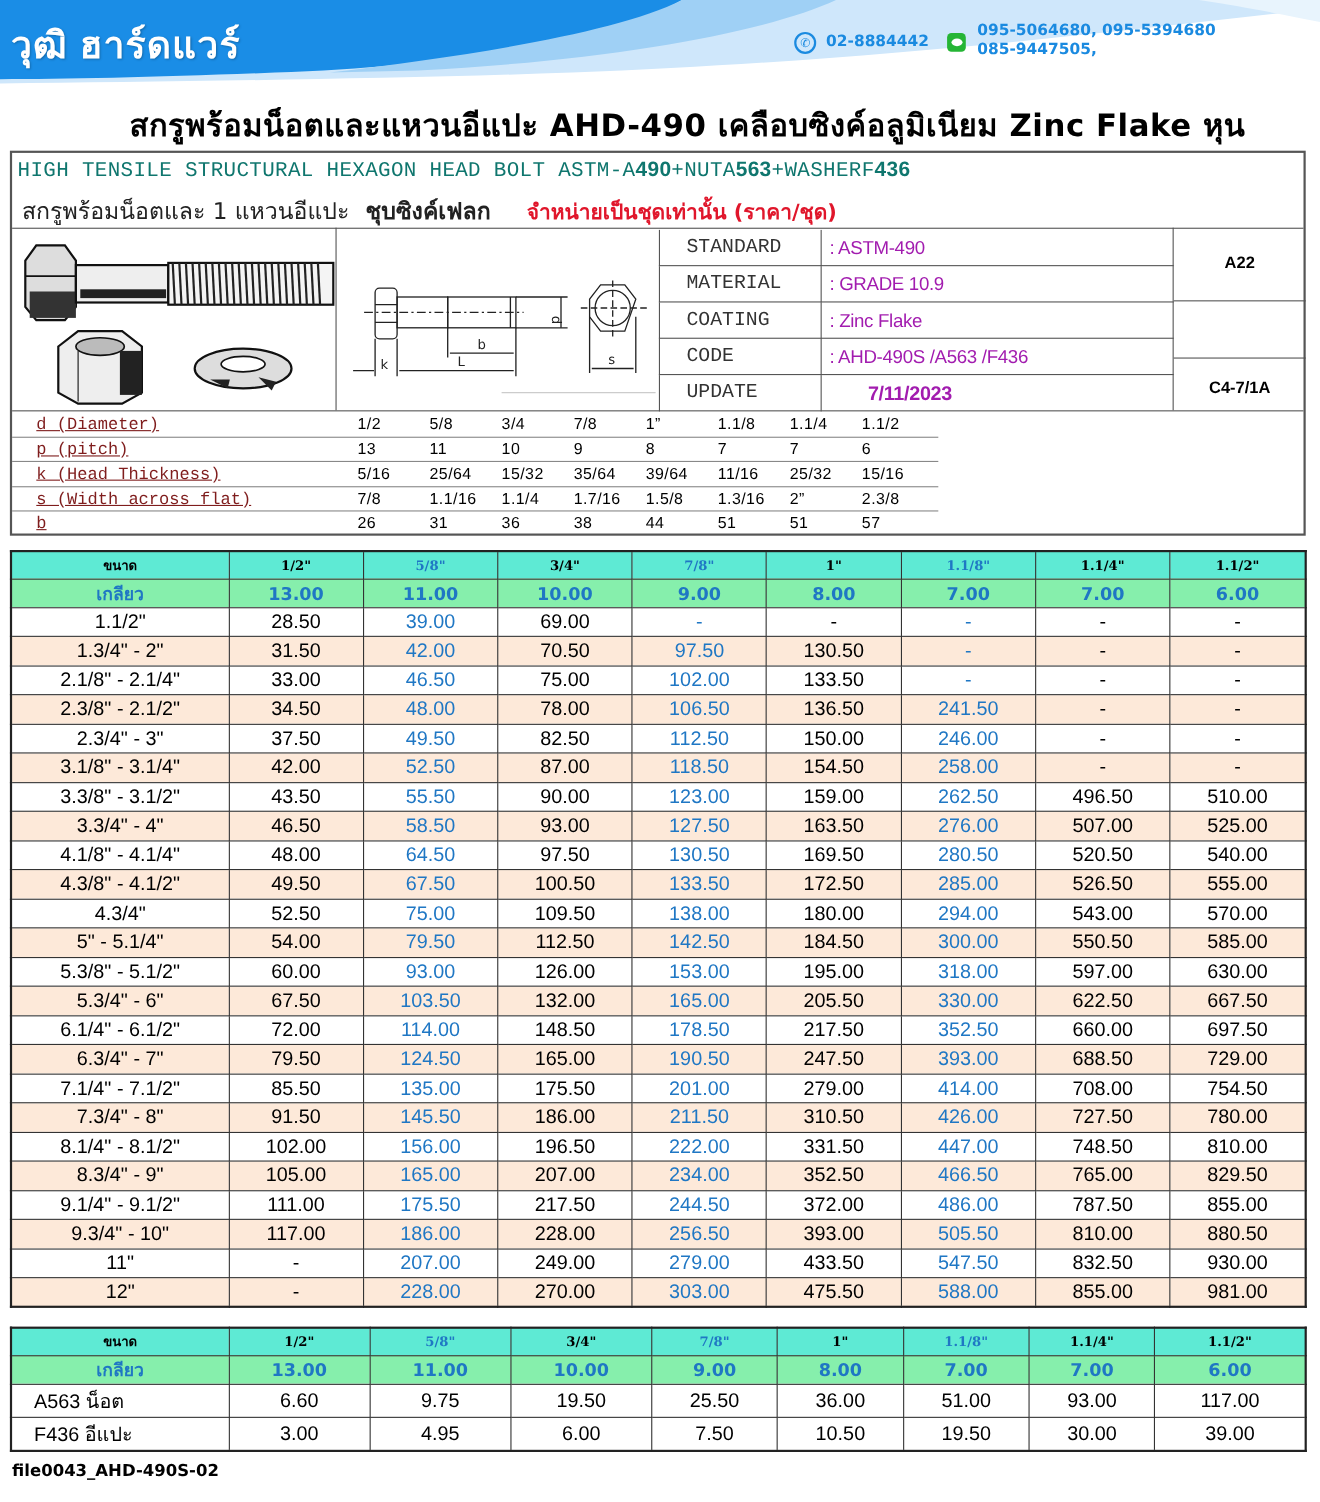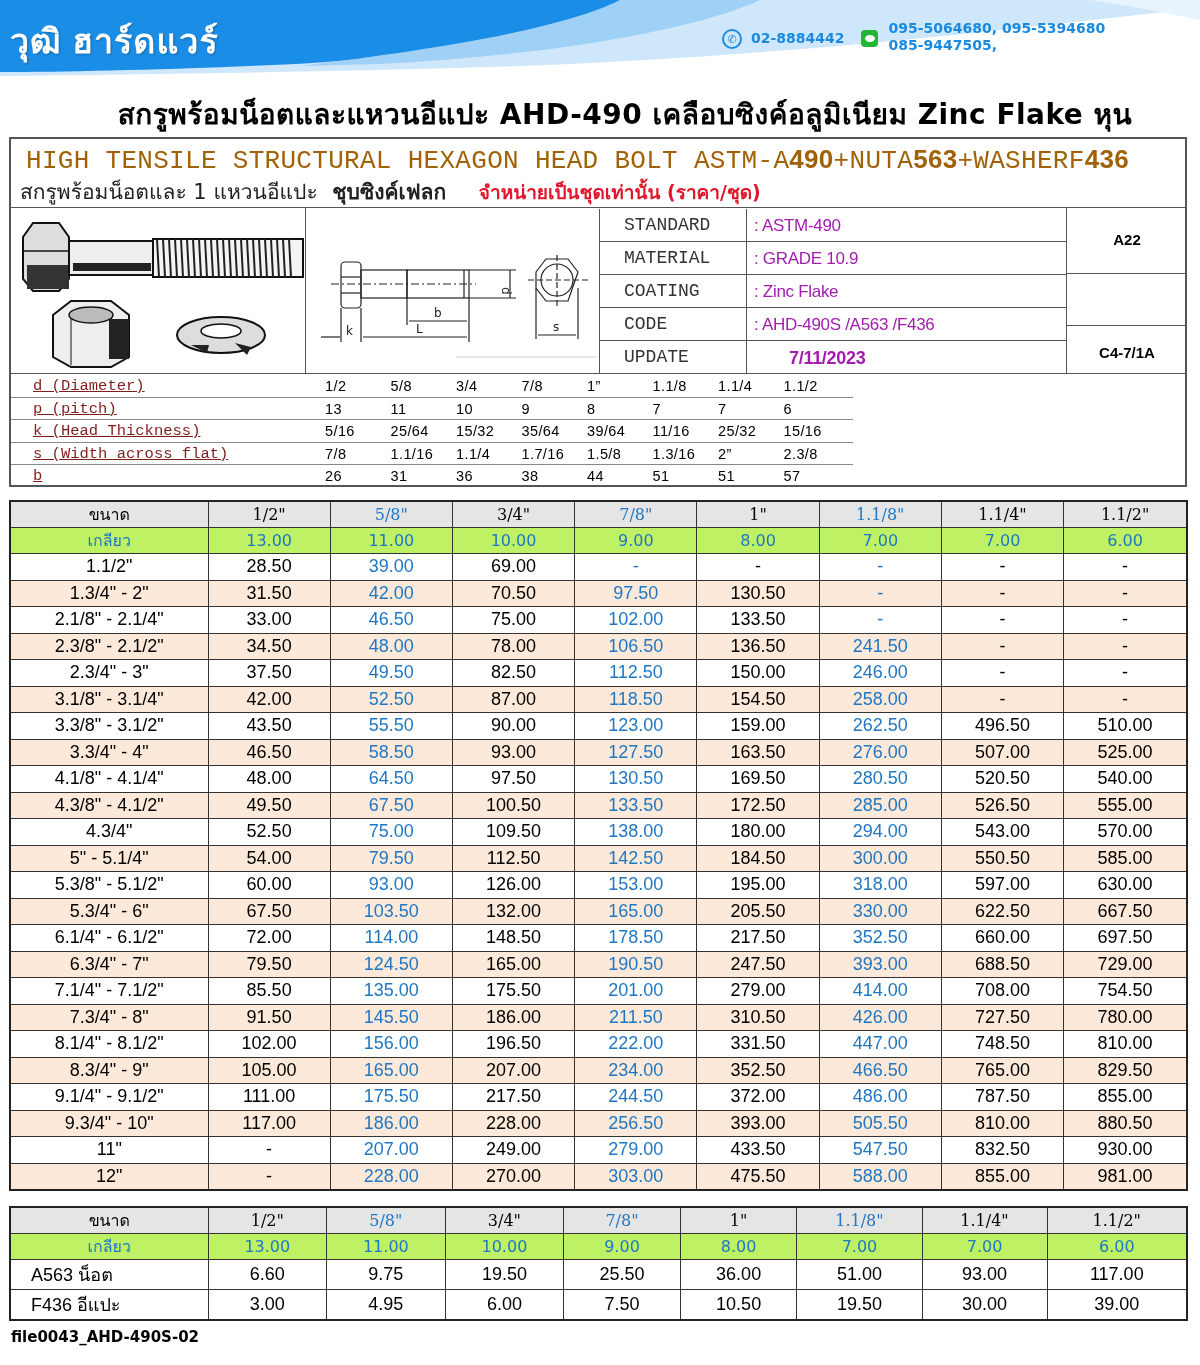--- a/index.html
+++ b/index.html
@@ -13,21 +13,21 @@
   .contact .phone-icon { width: 20px; height: 20px; border: 2px solid #1a8ae0; border-radius: 50%; display: inline-flex; align-items: center; justify-content: center; font-size: 11px; margin-top: 9px; margin-right: 9px; }
   .contact .phone-num { margin-top: 10px; margin-right: 17px; }
   .contact .line-icon { width: 17px; height: 17px; background: #25b535; border-radius: 4px; margin-top: 10px; margin-right: 10px; display: inline-flex; align-items: center; justify-content: center; }
   .contact .line-icon span { width: 10px; height: 7px; background: #fff; border-radius: 50%; display: block; }
   .contact .mobiles { line-height: 17px; }
 
   .page-title { position: absolute; top: 92px; left: 0; width: 1200px; text-align: center; font-size: 28px; font-weight: bold; padding-left: 50px; letter-spacing: 0.5px; }
 
   
   .spec { position: absolute; left: 9px; top: 137px; width: 1178px; height: 350px; border: 2px solid #555; }
-  .spec .line1 { position: absolute; left: 15px; top: 5px; font-family: "Liberation Mono", monospace; font-size: 26px; letter-spacing: 0.3px; color: #a16207; }
+  .spec .line1 { position: absolute; left: 5px; top: 5px; font-family: "Liberation Mono", monospace; font-size: 19px; letter-spacing: 0.3px; color: #0f766e; }
   .spec .line1 b { font-family: "Liberation Sans", sans-serif; font-weight: bold; }
   .spec .line2 { position: absolute; left: 9px; top: 36px; font-size: 21px; color: #222; white-space: nowrap; }
   .spec .line2 .bold { font-weight: bold; margin-left: 8px; }
   .spec .line2 .red { color: #e0162b; font-weight: bold; font-size: 19px; margin-left: 26px; }
   .spec .hr1 { position: absolute; left: 0; top: 68px; width: 100%; border-top: 1.5px solid #555; }
   .spec .img-box1 { position: absolute; left: 0; top: 68px; width: 295px; height: 166px; border-right: 1px solid #555; }
   .spec .img-box2 { position: absolute; left: 295px; top: 68px; width: 293px; height: 166px; }
   .spec .hr2 { position: absolute; left: 0; top: 234px; width: 100%; border-top: 1.5px solid #555; }
 
   .props { position: absolute; left: 588px; top: 68px; width: 588px; height: 166px; }
@@ -41,22 +41,22 @@
 
   .dims { position: absolute; left: 0; top: 236px; width: 100%; }
   .dim-row { height: 22.6px; display: flex; border-bottom: 1px solid #888; font-size: 15px; line-height: 22px; width: 842px; }
   .dim-row:last-child { border-bottom: none; }
   .dim-label { width: 314px; padding-left: 22px; font-family: "Liberation Mono", monospace; font-size: 15.5px; color: #7f1d1d; text-decoration: underline; }
   .dim-val { width: 65.5px; font-family: "Liberation Sans", sans-serif; font-size: 14.5px; letter-spacing: 0.4px; }
 
   
   table.price { position: absolute; left: 9px; border-collapse: collapse; width: 1179px; font-family: "DejaVu Sans", sans-serif; border: 2px solid #222; }
   table.price td { border: 1px solid #333; text-align: center; font-size: 18px; padding: 0; height: 26.5px; font-family: "Liberation Sans", sans-serif; }
-  table.price tr.h1 td { background: #e5e5e5; font-weight: normal; font-family: "DejaVu Serif", serif; font-size: 16px; height: 25px; }
-  table.price tr.h2 td { background: #bef264; font-weight: normal; color: #1f77c4; font-size: 16px; height: 26px; font-family: "DejaVu Sans", sans-serif; }
+  table.price tr.h1 td { background: #5eead4; font-weight: bold; font-family: "DejaVu Serif", serif; font-size: 12px; height: 25px; }
+  table.price tr.h2 td { background: #86efac; font-weight: bold; color: #1f77c4; font-size: 16px; height: 26px; font-family: "DejaVu Sans", sans-serif; }
   table.price tr.h1 td.blue { color: #1f77c4; }
   table.price tr.odd td { background: #fde9d9; }
   table.price tr.even td { background: #ffffff; }
   table.price td.blue { color: #1f77c4; }
   table.price td.left { text-align: left; padding-left: 20px; }
   table.price col.c0 { width: 198px; }
 
   .footer-file { position: absolute; left: 11px; top: 1328px; font-family: "DejaVu Sans", sans-serif; font-weight: bold; font-size: 15px; }
 </style>
 </head>

